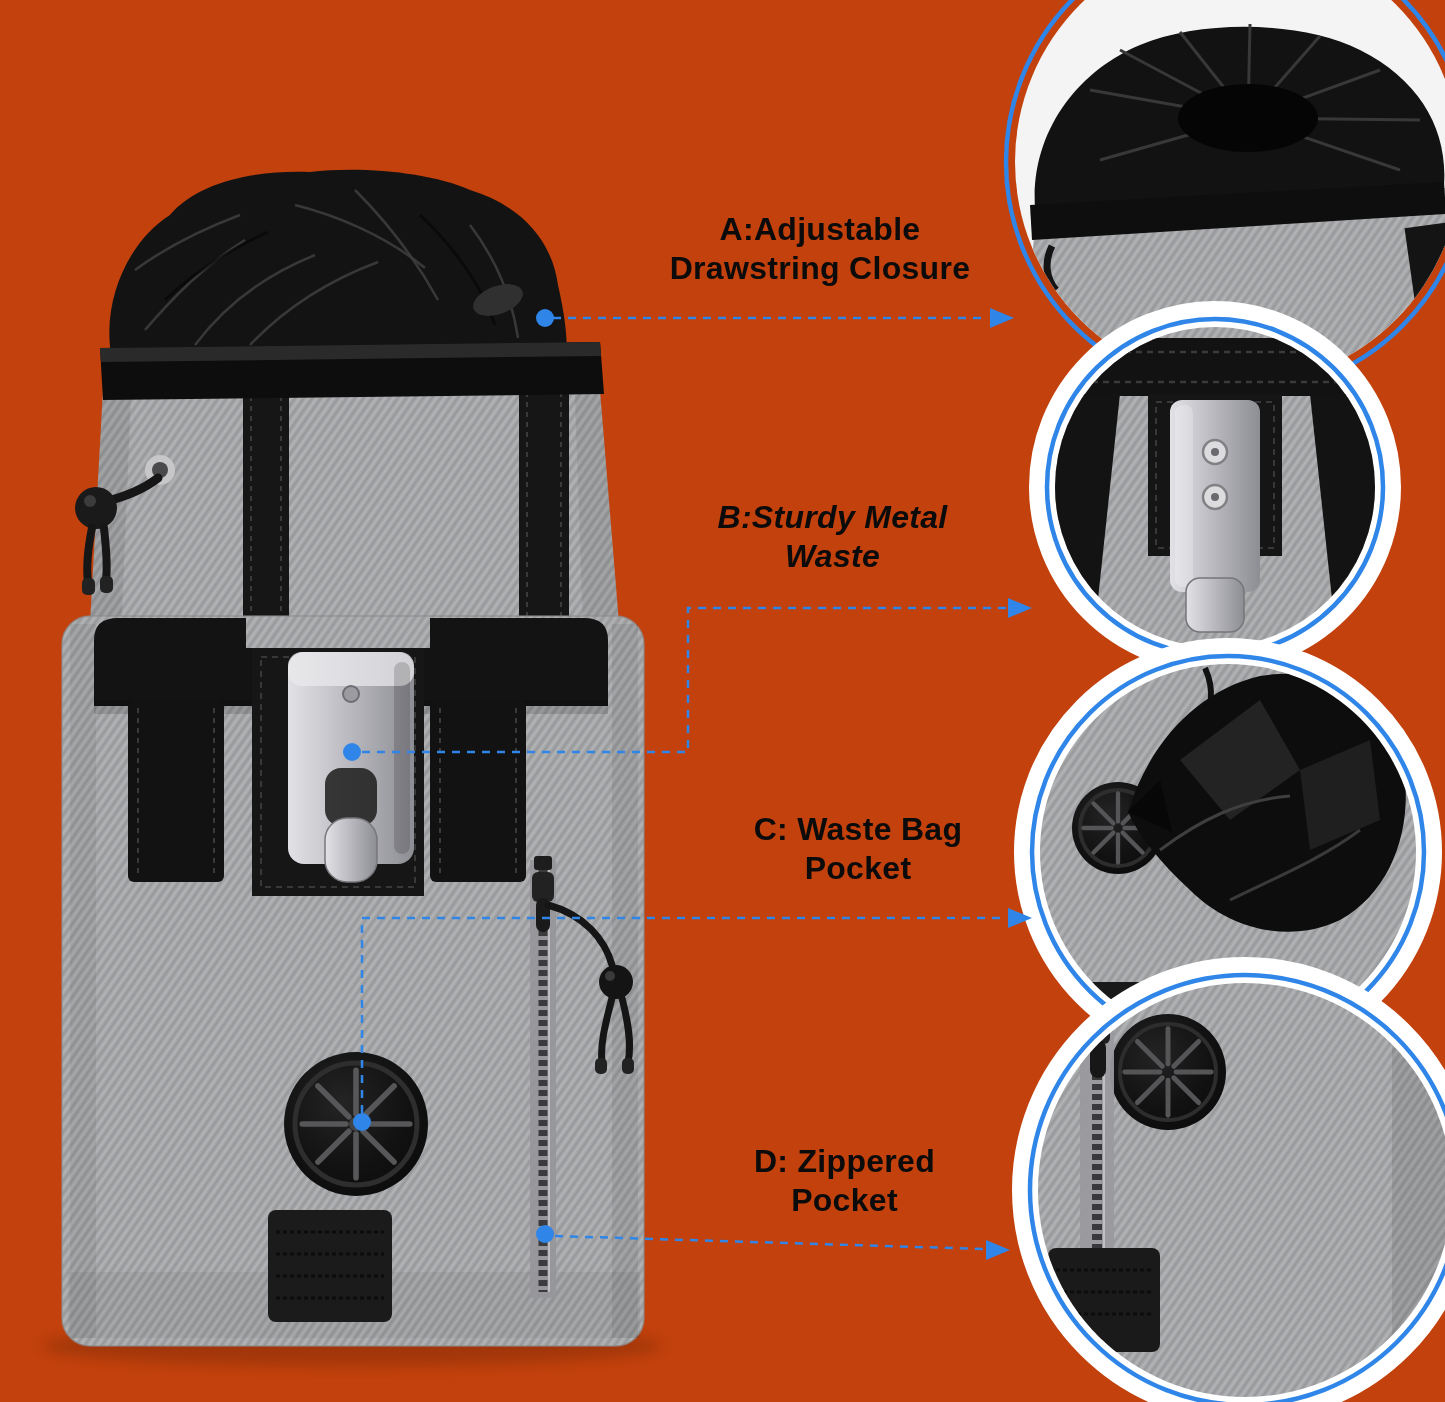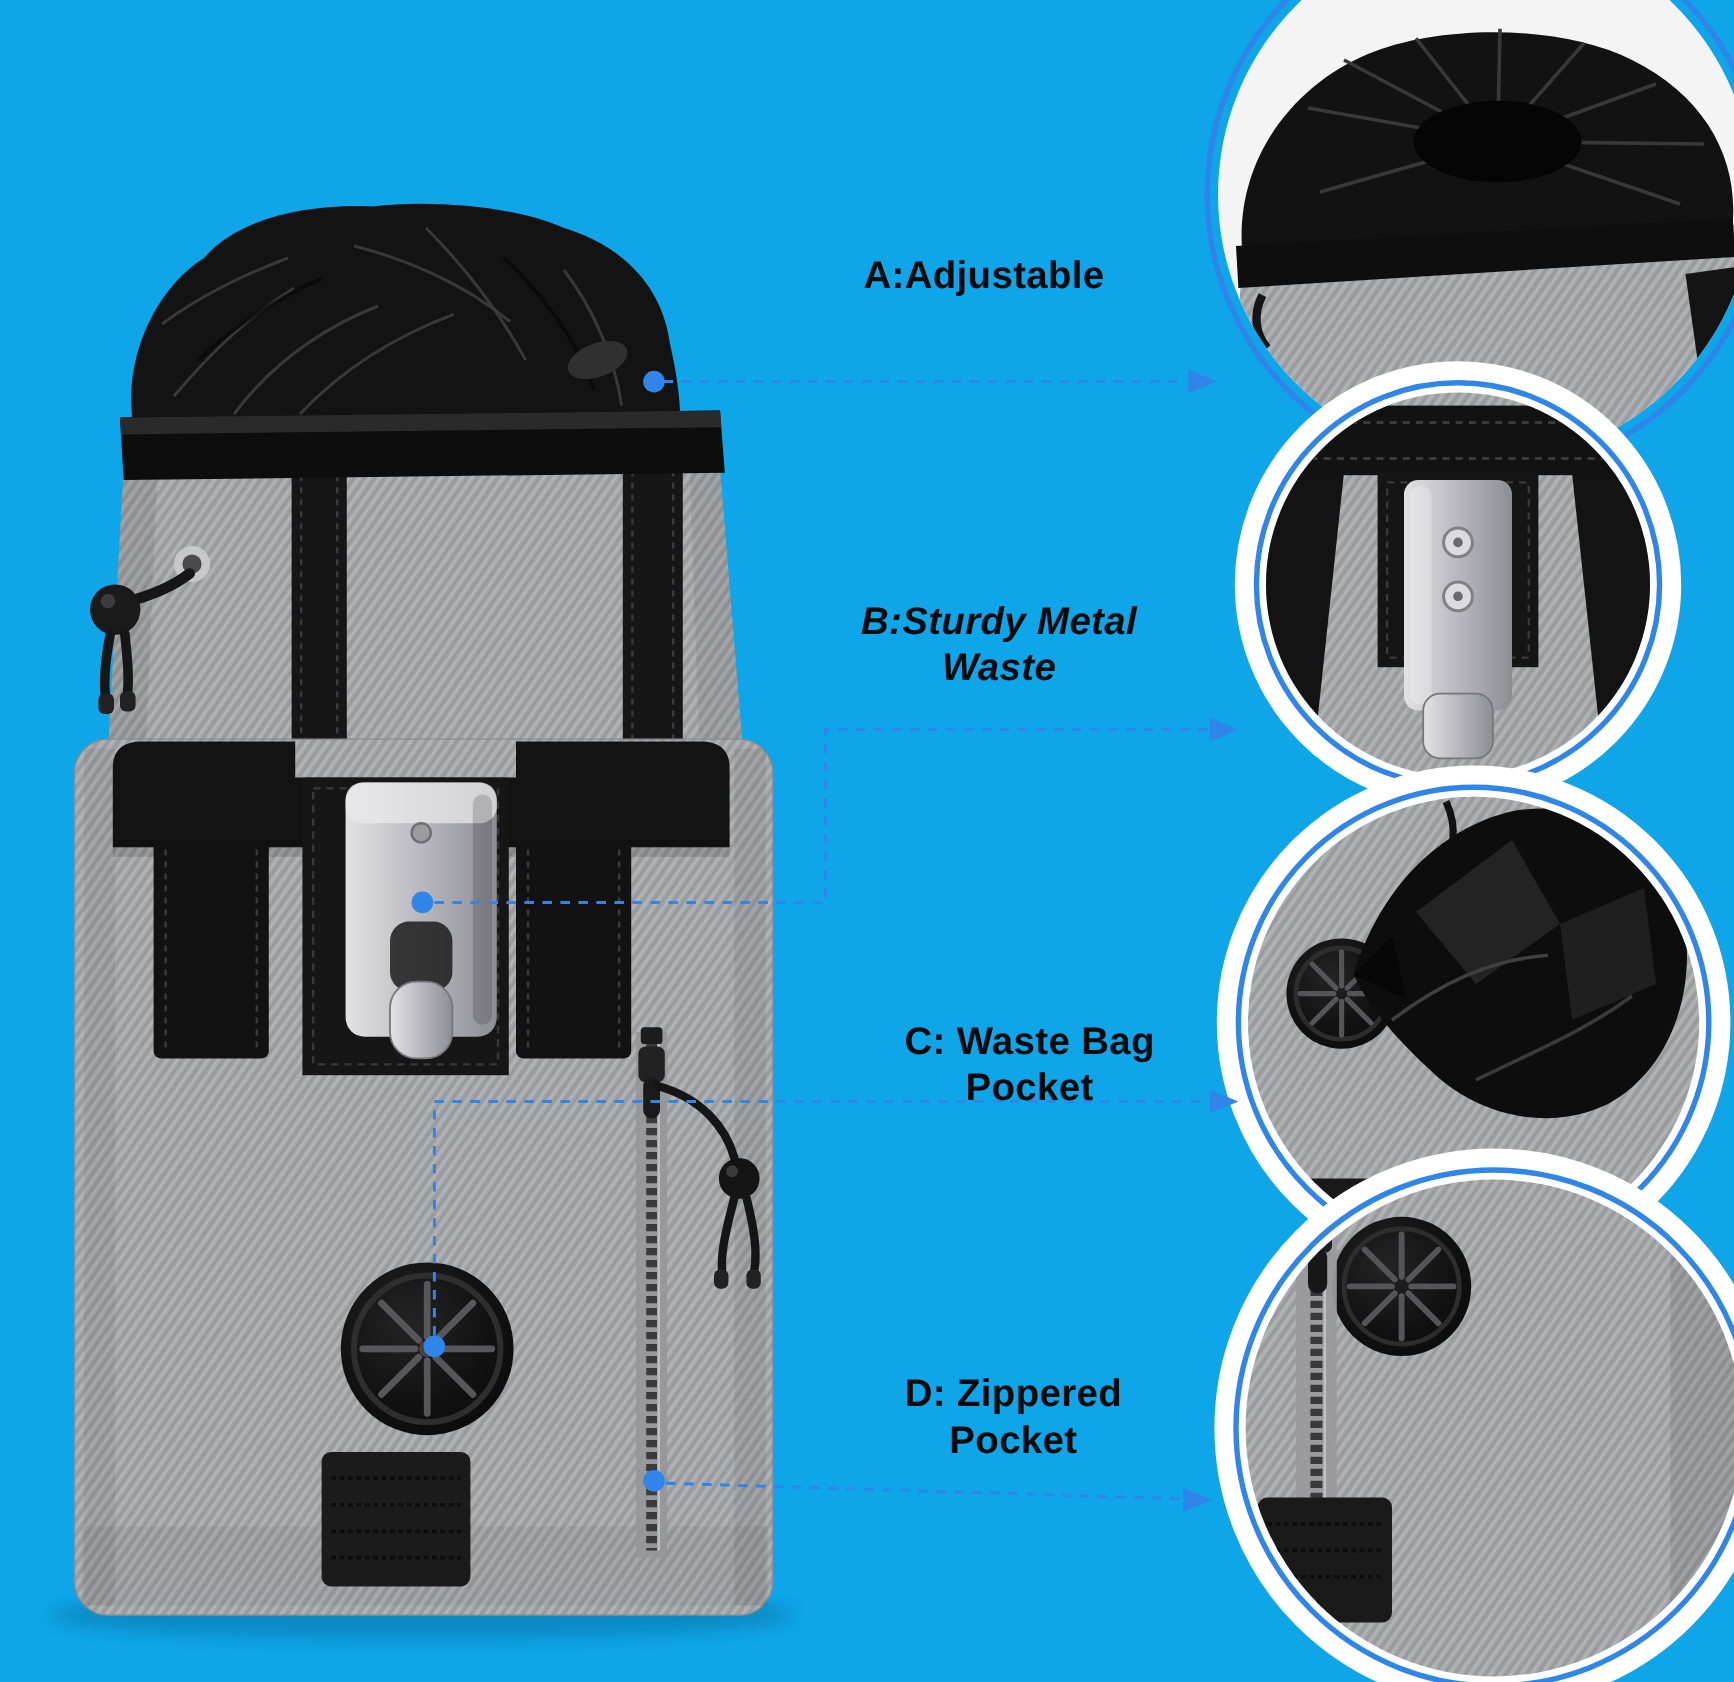--- a/index.html
+++ b/index.html
@@ -1,17 +1,17 @@
 <!DOCTYPE html>
 <html><head>
 <meta charset="utf-8">
 <style>
   html,body{margin:0;padding:0;background:#ffffff;}
   .canvas{
-    position:relative;width:1445px;height:1402px;background:#0ea5e9;overflow:hidden;
+    position:relative;width:1445px;height:1402px;background:#c2410c;overflow:hidden;
     font-family:"Liberation Sans",sans-serif;
   }
   svg.scene{position:absolute;left:0;top:0;width:1445px;height:1402px;}
   .callout-label{
     position:absolute;text-align:center;font-weight:700;font-size:32px;line-height:1.22;
     color:#0b0b0b;letter-spacing:.3px;
   }
   .callout-label span{display:block;}
 </style>
 </head>
@@ -290,26 +290,27 @@
   <g fill="#2f86e8">
     <path d="M990,308 L1014,318 L990,328 Z"></path>
     <path d="M1008,598 L1032,608 L1008,618 Z"></path>
     <path d="M1008,908 L1032,918 L1008,928 Z"></path>
     <path d="M986,1240 L1010,1250 L986,1260 Z"></path>
   </g>
 </svg>
 
   <div class="callout-label" style="left:620px;top:210px;width:400px;">
     <span>A:Adjustable</span>
+    <span>Drawstring Closure</span>
   </div>
   <div class="callout-label" style="left:660px;top:498px;width:345px;font-style:italic;">
     <span>B:Sturdy Metal</span>
     <span>Waste</span>
   </div>
-  <div class="callout-label" style="left:688px;top:848px;width:340px;">
+  <div class="callout-label" style="left:688px;top:810px;width:340px;">
     <span>C: Waste Bag</span>
     <span>Pocket</span>
   </div>
   <div class="callout-label" style="left:672px;top:1142px;width:345px;">
     <span>D: Zippered</span>
     <span>Pocket</span>
   </div>
 
 </div>
 

